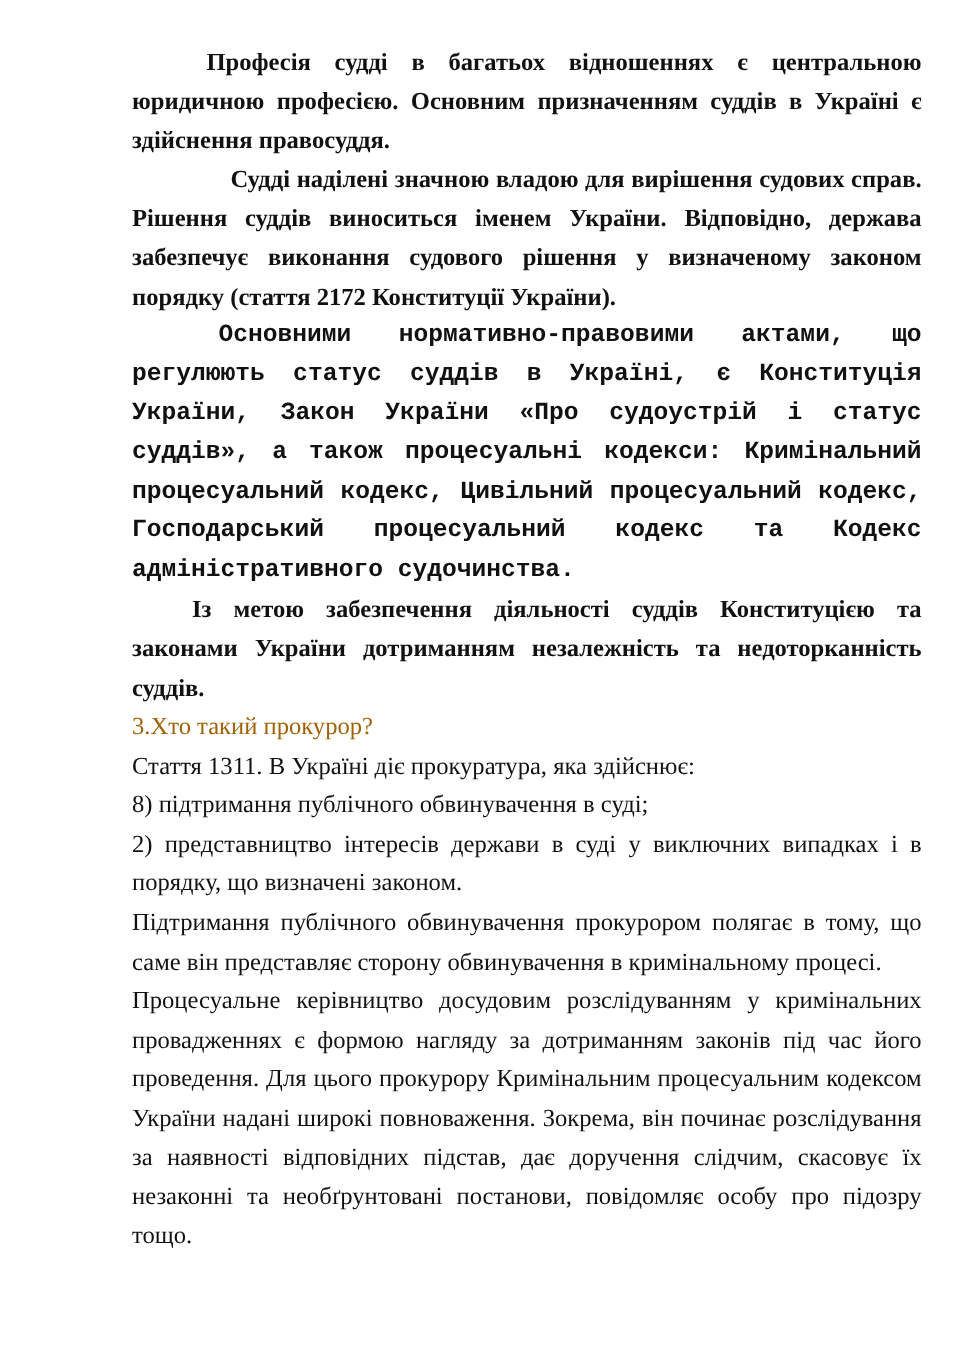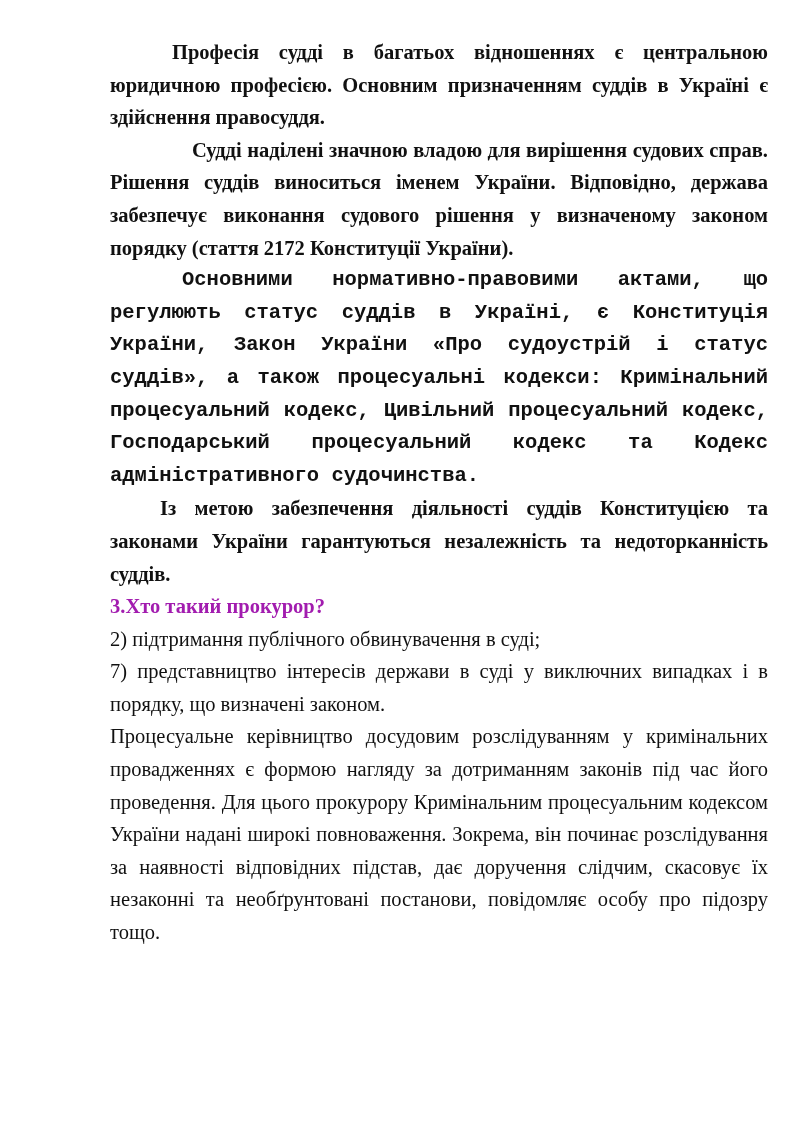--- a/index.html
+++ b/index.html
@@ -23,35 +23,37 @@
   }
   .page p {
     margin: 0;
     font-size: 20.5px;
     line-height: 32.6px;
     text-align: justify;
     text-justify: inter-word;
   }
   .b { font-weight: bold; }
   .h {
-    font-weight: bold;
-    color: #a21caf;
+    font-weight: normal;
+    color: #a16207;
     text-align: left;
   }
   .i62 { text-indent: 62px; }
   .i82 { text-indent: 82px; }
   .i72 { text-indent: 72px; font-family: Liberation Mono, monospace; }
   .i50 { text-indent: 50px; }
 </style>
 </head>
 <body>
 
 <div class="page">
   <p class="b i62">Професія судді в багатьох відношеннях є центральною юридичною професією. Основним призначенням суддів в Україні є здійснення правосуддя.</p>
   <p class="b i82">Судді наділені значною владою для вирішення судових справ. Рішення суддів виноситься іменем України. Відповідно, держава забезпечує виконання судового рішення у визначеному законом порядку (стаття 2172 Конституції України).</p>
   <p class="b i72">Основними нормативно-правовими актами, що регулюють статус суддів в Україні, є Конституція України, Закон України «Про судоустрій і статус суддів», а також процесуальні кодекси: Кримінальний процесуальний кодекс, Цивільний процесуальний кодекс, Господарський процесуальний кодекс та Кодекс адміністративного судочинства.</p>
-  <p class="b i50">Із метою забезпечення діяльності суддів Конституцією та законами України гарантуються незалежність та недоторканність суддів.</p>
+  <p class="b i50">Із метою забезпечення діяльності суддів Конституцією та законами України дотриманням незалежність та недоторканність суддів.</p>
   <p class="h">3.Хто такий прокурор?</p>
-  <p class="r">2) підтримання публічного обвинувачення в суді;</p>
-  <p class="r">7) представництво інтересів держави в суді у виключних випадках і в порядку, що визначені законом.</p>
+  <p class="r">Стаття 1311. В Україні діє прокуратура, яка здійснює:</p>
+  <p class="r">8) підтримання публічного обвинувачення в суді;</p>
+  <p class="r">2) представництво інтересів держави в суді у виключних випадках і в порядку, що визначені законом.</p>
+  <p class="r">Підтримання публічного обвинувачення прокурором полягає в тому, що саме він представляє сторону обвинувачення в кримінальному процесі.</p>
   <p class="r">Процесуальне керівництво досудовим розслідуванням у кримінальних провадженнях є формою нагляду за дотриманням законів під час його проведення. Для цього прокурору Кримінальним процесуальним кодексом України надані широкі повноваження. Зокрема, він починає розслідування за наявності відповідних підстав, дає доручення слідчим, скасовує їх незаконні та необґрунтовані постанови, повідомляє особу про підозру тощо.</p>
 
 </div>
 
 </body></html>

